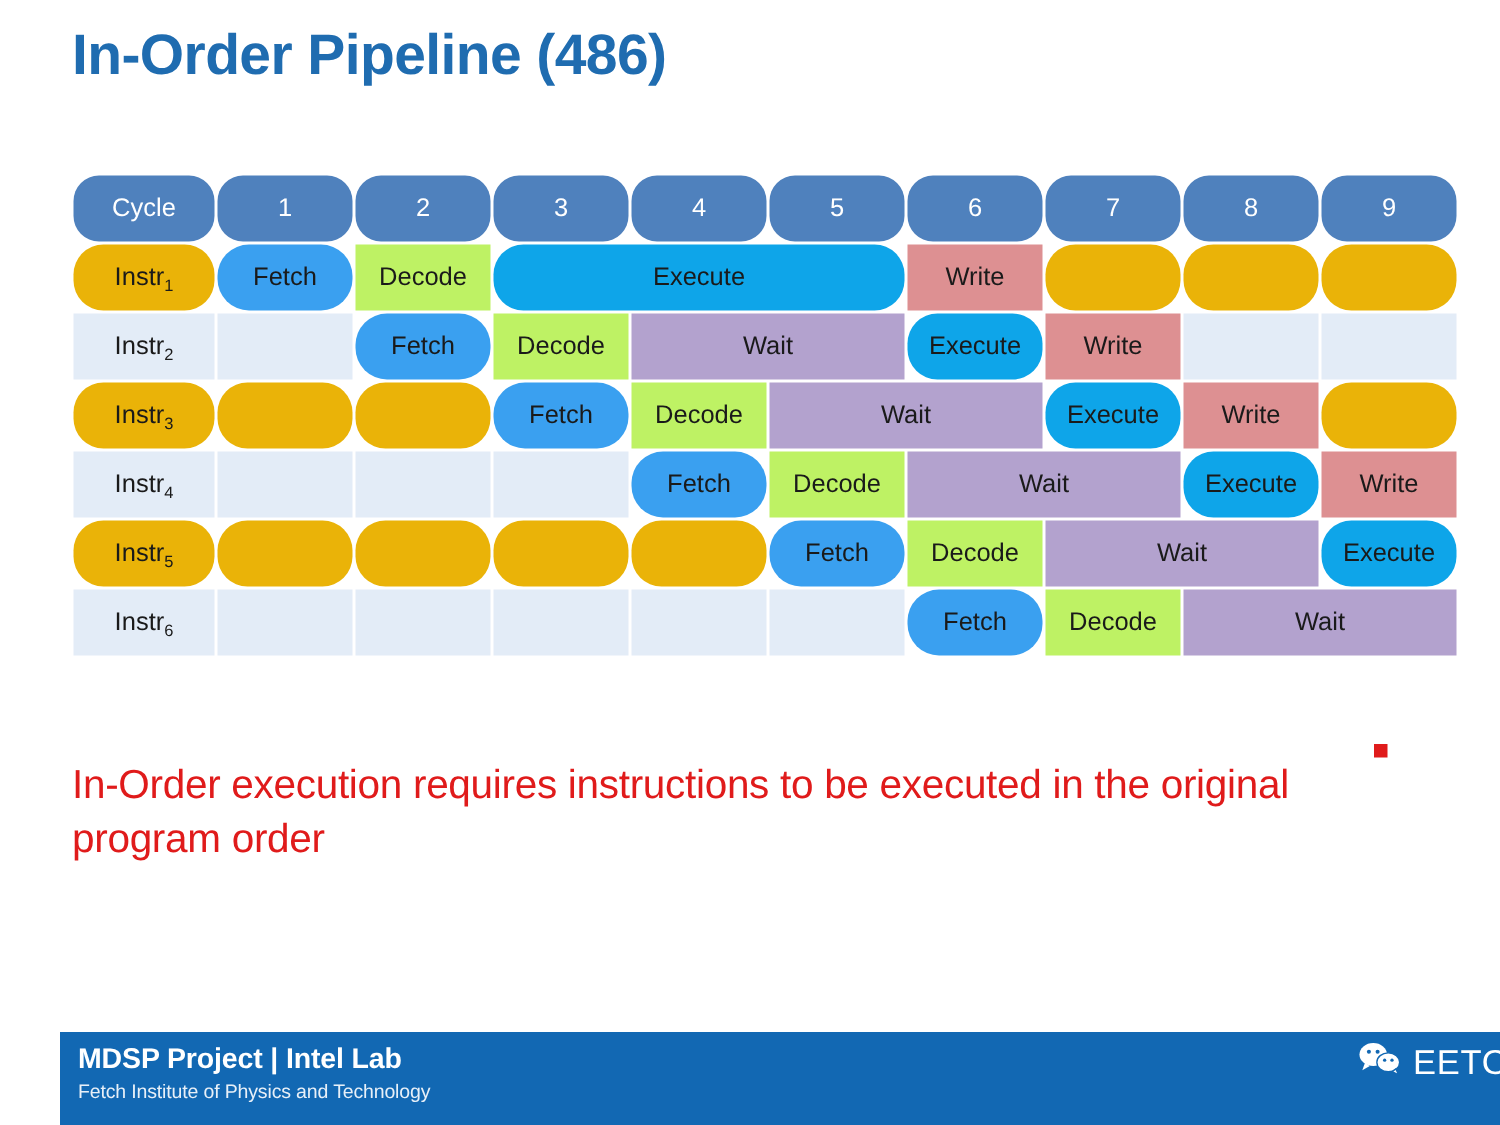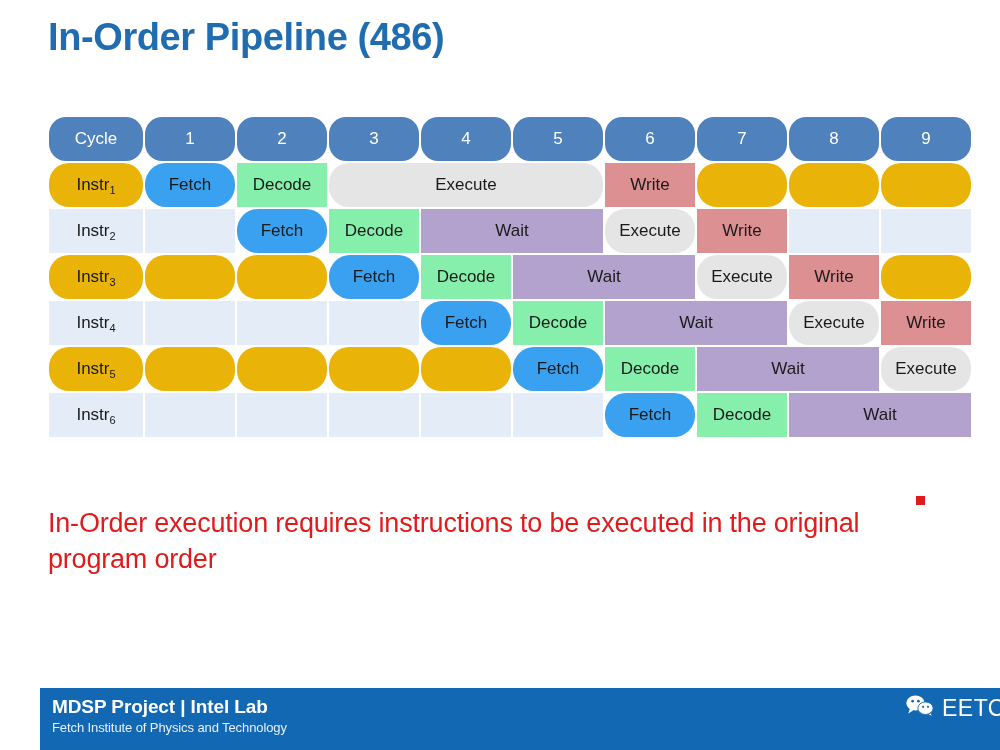--- a/index.html
+++ b/index.html
@@ -65,22 +65,22 @@
   }
   td.rowlabel sub {
     font-size: 11px;
     vertical-align: baseline;
     position: relative;
     top: 4px;
   }
 
   
   .st-fetch   { background: #3aa0f0; border-radius: 21px; }
-  .st-decode  { background: #86efac; }
-  .st-execute { background: #e5e5e5; border-radius: 20px; }
+  .st-decode  { background: #bef264; }
+  .st-execute { background: #0ea5e9; border-radius: 20px; }
   .st-wait    { background: #b3a2ce; }
   .st-write   { background: #dd9092; }
   .st-empty-odd  { background: #eab308; border-radius: 20px; }
   .st-empty-even { background: #e3ecf7; }
 
   
   #bullet-block {
     position: absolute;
     left: 48px;
     top: 483px;

